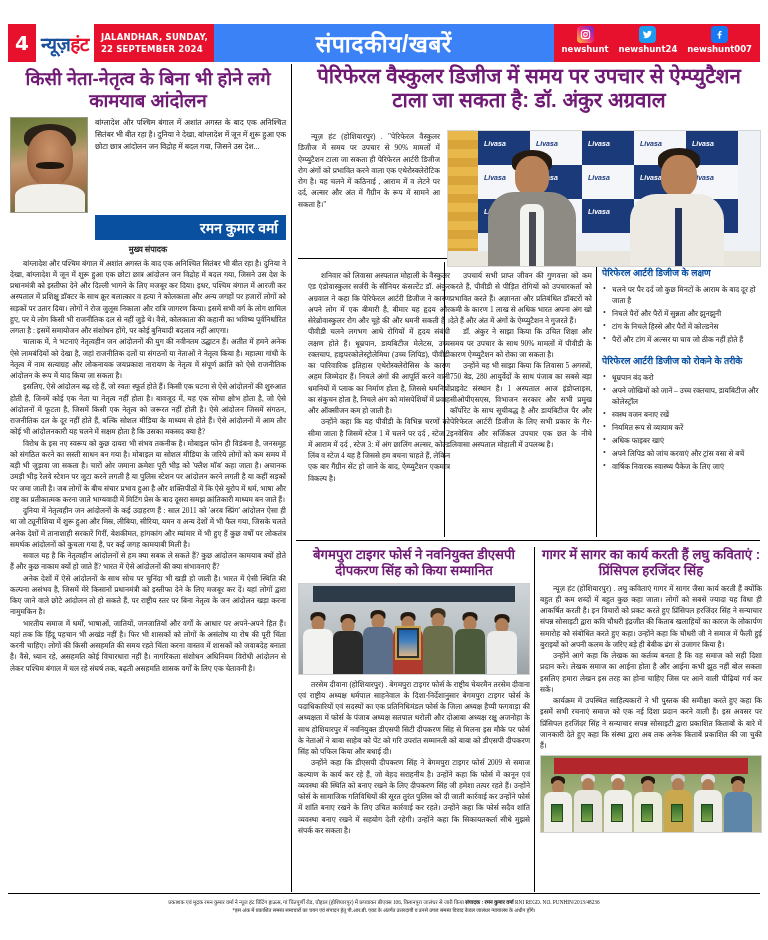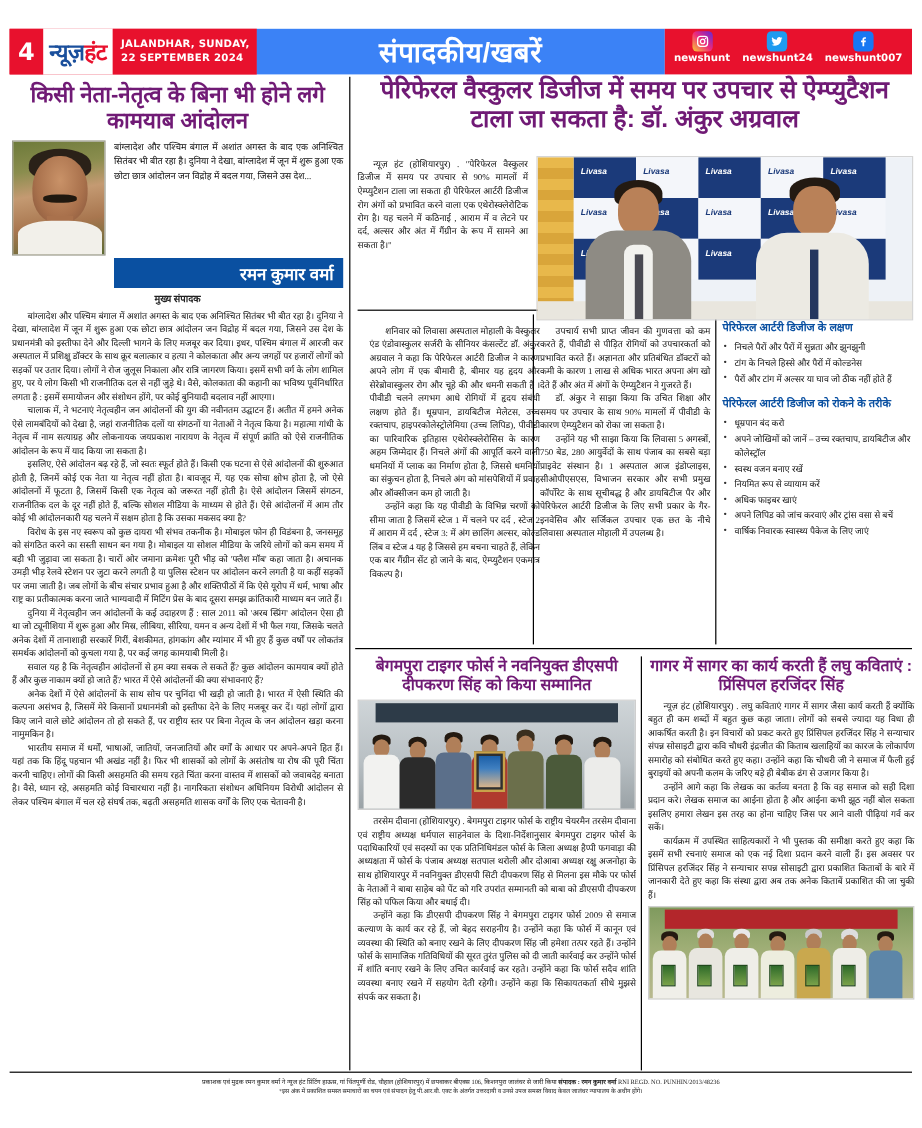--- a/index.html
+++ b/index.html
@@ -329,20 +329,21 @@
 
   <div id="main-col-b" class="body-txt">
     <p>उपचार्य सभी प्राप्त जीवन की गुणवत्ता को कम करते हैं, पीवीडी से पीड़ित रोगियों को उपचारकर्ता को प्रभावित करते हैं। अज्ञानता और प्रतिबंधित डॉक्टरों को कमी के कारण 1 लाख से अधिक भारत अपना अंग खो देते हैं और अंत में अंगों के ऐम्प्युटैशन ने गुजरते हैं।</p>
     <p>डॉ. अंकुर ने साझा किया कि उचित शिक्षा और समय पर उपचार के साथ 90% मामलों में पीवीडी के कारण ऐम्प्युटैशन को रोका जा सकता है।</p>
     <p>उन्होंने यह भी साझा किया कि लिवासा 5 अगस्त्रों, 750 बेड, 280 आयुर्वेदों के साथ पंजाब का सबसे बड़ा प्राइवेट संस्थान है। 1 अस्पताल आज इंडोप्लाइस, सीओपीएसएस, विभाजन सरकार और सभी प्रमुख कॉर्पोरेट के साथ सूचीबद्ध है और डायबिटीज पैर और पेरिफेरल आर्टरी डिजीज के लिए सभी प्रकार के गैर-इनवेसिव और सर्जिकल उपचार एक छत के नीचे लिवासा अस्पताल मोहाली में उपलब्ध है।</p>
   </div>
 
   <div id="side-box">
     <div class="sb-title">पेरिफेरल आर्टरी डिजीज के लक्षण</div>
     <ul class="sb-list">
+      <li>चलने पर पैर दर्द जो कुछ मिनटों के आराम के बाद  दूर हो जाता है</li>
       <li>निचले पैरों और पैरों में सुन्नता और झुनझुनी</li>
       <li>टांग के निचले हिस्से और पैरों में कोल्डनेस</li>
       <li>पैरों और टांग में अल्सर या घाव जो ठीक नहीं होते हैं</li>
     </ul>
     <div class="sb-title">पेरिफेरल आर्टरी डिजीज को रोकने के तरीके</div>
     <ul class="sb-list">
       <li>धूम्रपान बंद करो</li>
       <li>अपने जोखिमों को जानें – उच्च रक्तचाप, डायबिटीज और कोलेस्ट्रॉल</li>
       <li>स्वस्थ वजन बनाए रखें</li>
       <li>नियमित रूप से व्यायाम करें</li>

